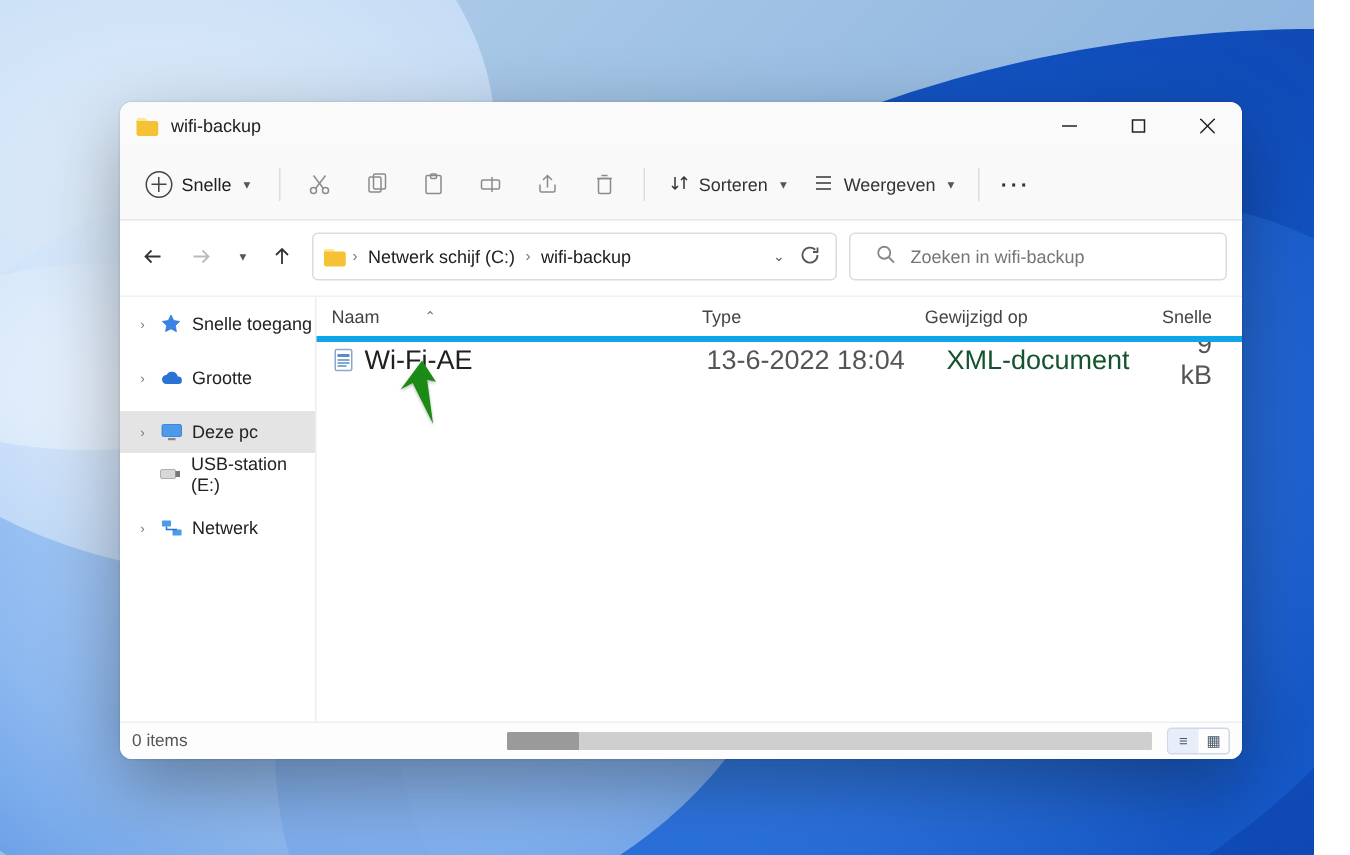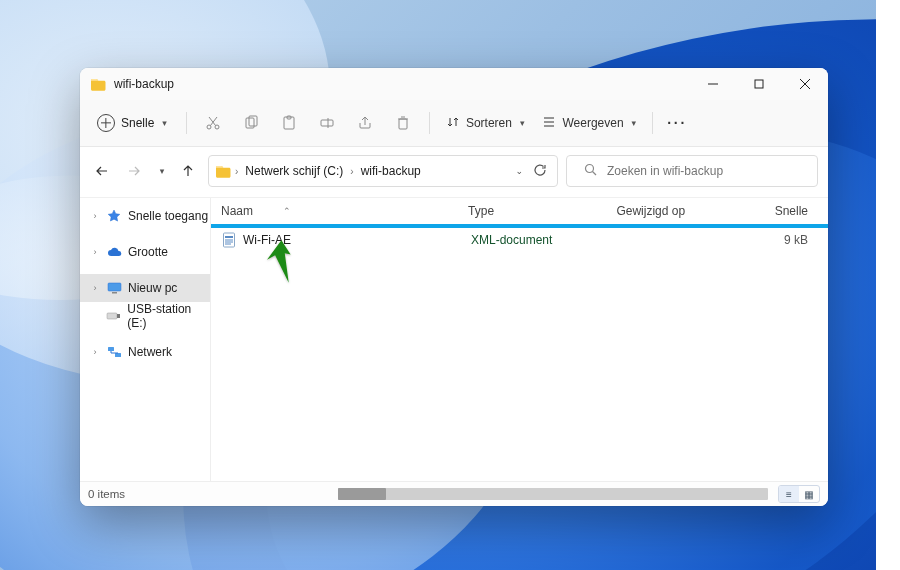--- a/index.html
+++ b/index.html
@@ -60,21 +60,21 @@
   .main{flex:1;display:flex;flex-direction:column;min-width:0;position:relative}
   .cols{display:flex;align-items:center;height:26px;border-bottom:4px solid #0ea5e9;color:#444;font-size:12px}
   .col{padding:0 10px}
   .col.name{width:230px;display:flex;align-items:center;gap:30px}
   .sort-ind{font-size:9px;color:#777}
   .col.mod{width:140px}
   .col.type{width:130px}
   .col.size{flex:1;text-align:right;padding-right:20px}
 
   .rows{flex:1;overflow:hidden}
-  .row{display:flex;align-items:center;height:24px;font-size:12px}
+  .row{display:flex;align-items:center;height:24px;font-size:18px}
   .cell{padding:0 10px}
   .cell.name{width:230px;display:flex;align-items:center;gap:6px}
   .cell.mod{width:140px;color:#555}
   .cell.type{width:130px;color:#14532d}
   .cell.size{flex:1;text-align:right;padding-right:20px;color:#555}
   .file-icon{width:16px;height:16px;flex-shrink:0}
 
   
   .annot-arrow{position:absolute;pointer-events:none}
 
@@ -267,21 +267,21 @@
         </div>
         <div class="tree-spacer"></div>
         <div class="tree-item sel" data-interactable="true">
           <span class="exp" data-interactable="false">›</span>
           <span class="ic" data-interactable="false">
               <svg width="15" height="12" viewBox="0 0 15 12">
                 <rect x="1" y="1" width="13" height="8" rx="1" fill="#4d9be8" stroke="#2a72d4" stroke-width=".5"></rect>
                 <rect x="5" y="10" width="5" height="1.5" fill="#888"></rect>
               </svg>
             </span>
-          <span data-interactable="false">Nieuw pc</span>
+          <span data-interactable="false">Deze pc</span>
         </div>
         <div class="tree-item" data-interactable="true" style="padding-left:26px">
           <span class="ic" data-interactable="false">
               <svg width="15" height="10" viewBox="0 0 15 10">
                 <rect x="1" y="2" width="10" height="6" rx="1" fill="#d8d8d8" stroke="#999" stroke-width=".5"></rect>
                 <rect x="11" y="3" width="3" height="4" fill="#777"></rect>
               </svg>
             </span>
           <span data-interactable="false">USB-station (E:)</span>
         </div>
@@ -314,20 +314,21 @@
             <div class="cell name">
               <span class="file-icon" data-interactable="false"><svg width="16" height="16" viewBox="0 0 16 16">
                     <rect x="2.5" y="1" width="11" height="14" rx="1" fill="#fff" stroke="#8aa8c8"></rect>
                     <rect x="4" y="4" width="8" height="2" fill="#5a8bc4"></rect>
                     <line x1="4" y1="8" x2="12" y2="8" stroke="#5a8bc4"></line>
                     <line x1="4" y1="10" x2="12" y2="10" stroke="#5a8bc4"></line>
                     <line x1="4" y1="12" x2="10" y2="12" stroke="#5a8bc4"></line>
                   </svg></span>
               <span data-interactable="false">Wi-Fi-AE</span>
             </div>
+            <div class="cell mod" data-interactable="false">13-6-2022 18:04</div>
             <div class="cell type" data-interactable="false">XML-document</div>
             <div class="cell size" data-interactable="false">9 kB</div>
           </div>
         </div>
 
         <svg class="annot-arrow" data-interactable="false" style="left:42px;top:38px" width="60" height="60" viewBox="0 0 60 60">
           <defs>
               <filter id="ds">
                 <feDropShadow dx="0" dy="1" stdDeviation="1" flood-opacity=".3"></feDropShadow>
               </filter>

